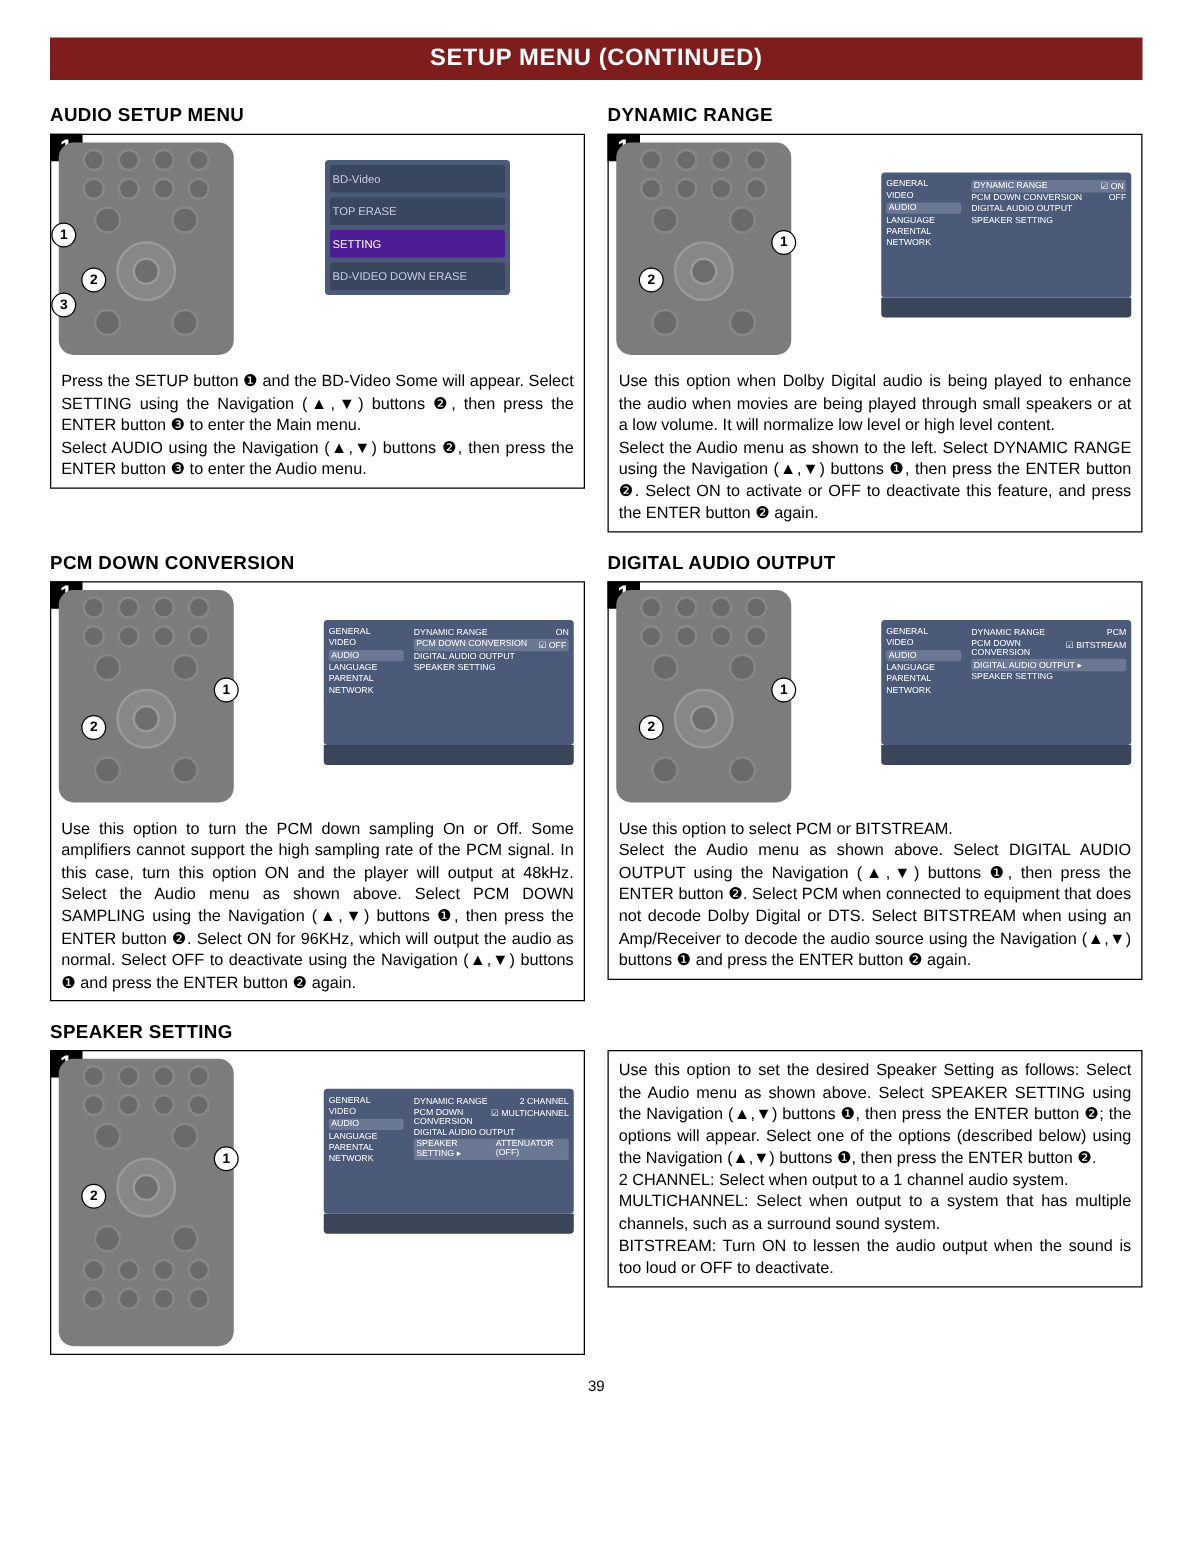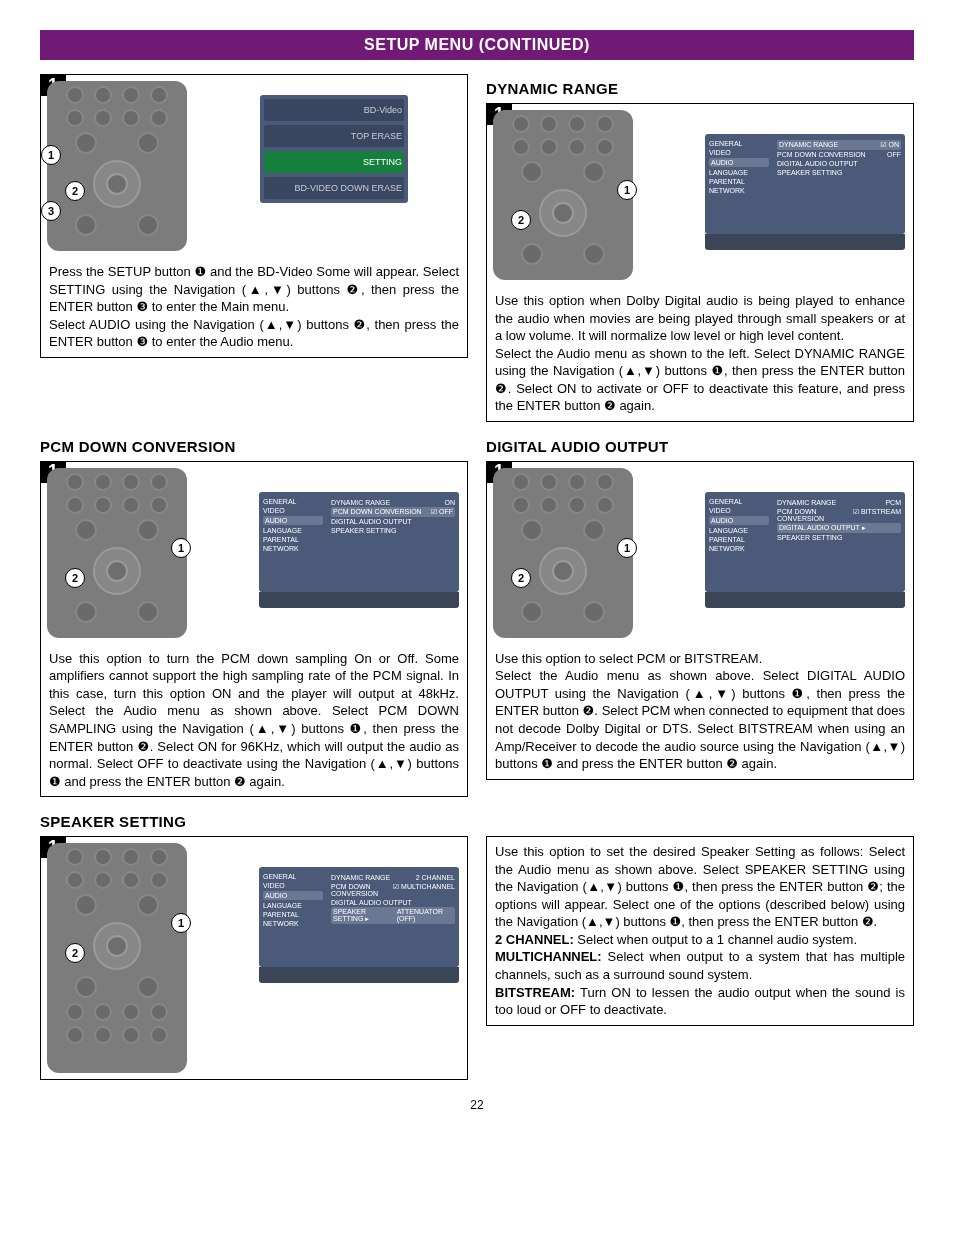--- a/index.html
+++ b/index.html
@@ -4,25 +4,25 @@
   <style>
     body {
       font-family: Arial, Helvetica, sans-serif;
       margin: 0;
       padding: 30px 40px;
       background: #fff;
       color: #000;
       font-size: 13px;
     }
     .title-bar {
-      background: #701a75;
+      background: #7f1d1d;
       color: #fff;
       text-align: center;
       font-weight: bold;
-      font-size: 16px;
+      font-size: 19px;
       padding: 6px 0;
       margin-bottom: 14px;
       letter-spacing: 0.5px;
     }
     .columns {
       display: flex;
       gap: 18px;
     }
     .col {
       flex: 1;
@@ -180,50 +180,51 @@
       padding: 4px;
       border-radius: 3px;
       display: flex;
       flex-direction: column;
       gap: 4px;
     }
     .menu-item {
       background: #38465f;
       color: #ccd;
       font-size: 9px;
-      text-align: right;
+      text-align: left;
       padding: 6px 2px;
       border-radius: 2px;
     }
     .menu-item.active {
-      background: #15803d;
+      background: #4c1d95;
       color: #fff;
     }
     .page-num {
       text-align: center;
       margin-top: 8px;
       font-size: 12px;
     }
-    .strong { font-weight: bold; margin-top: 48px; }
+    .strong { font-weight: normal; margin-top: 48px; }
     .bottom-band {
       background: #3a4557;
       height: 16px;
       border-bottom-left-radius: 3px;
       border-bottom-right-radius: 3px;
       width: 200px;
       margin: -8px 8px 8px auto;
     }
   </style>
 </head>
 <body>
 
 <div class="title-bar">SETUP MENU (CONTINUED)</div>
 
 <div class="columns">
   <div class="col">
+    <div class="section-title">AUDIO SETUP MENU</div>
     <div class="panel">
       <div class="figure">
         <div class="fig-num">1</div>
         <div class="remote">
           <div class="btn-row">
               <div class="rbtn"></div>
               <div class="rbtn"></div>
               <div class="rbtn"></div>
               <div class="rbtn"></div>
             </div>
@@ -556,13 +557,13 @@
       <div class="panel-pad">
         <span>Use this option to set the desired Speaker Setting as follows: Select the Audio menu as shown above. Select SPEAKER SETTING using the Navigation (▲,▼) buttons ❶, then press the ENTER button ❷; the options will appear. Select one of the options (described below) using the Navigation (▲,▼) buttons ❶, then press the ENTER button ❷.</span><br>
         <span class="strong">2 CHANNEL:</span><span> Select when output to a 1 channel audio system.</span><br>
         <span class="strong">MULTICHANNEL:</span><span> Select when output to a system that has multiple channels, such as a surround sound system.</span><br>
         <span class="strong">BITSTREAM:</span><span> Turn ON to lessen the audio output when the sound is too loud or OFF to deactivate.</span>
       </div>
     </div>
   </div>
 </div>
 
-<div class="page-num">22</div>
+<div class="page-num">39</div>
 
 </body></html>

